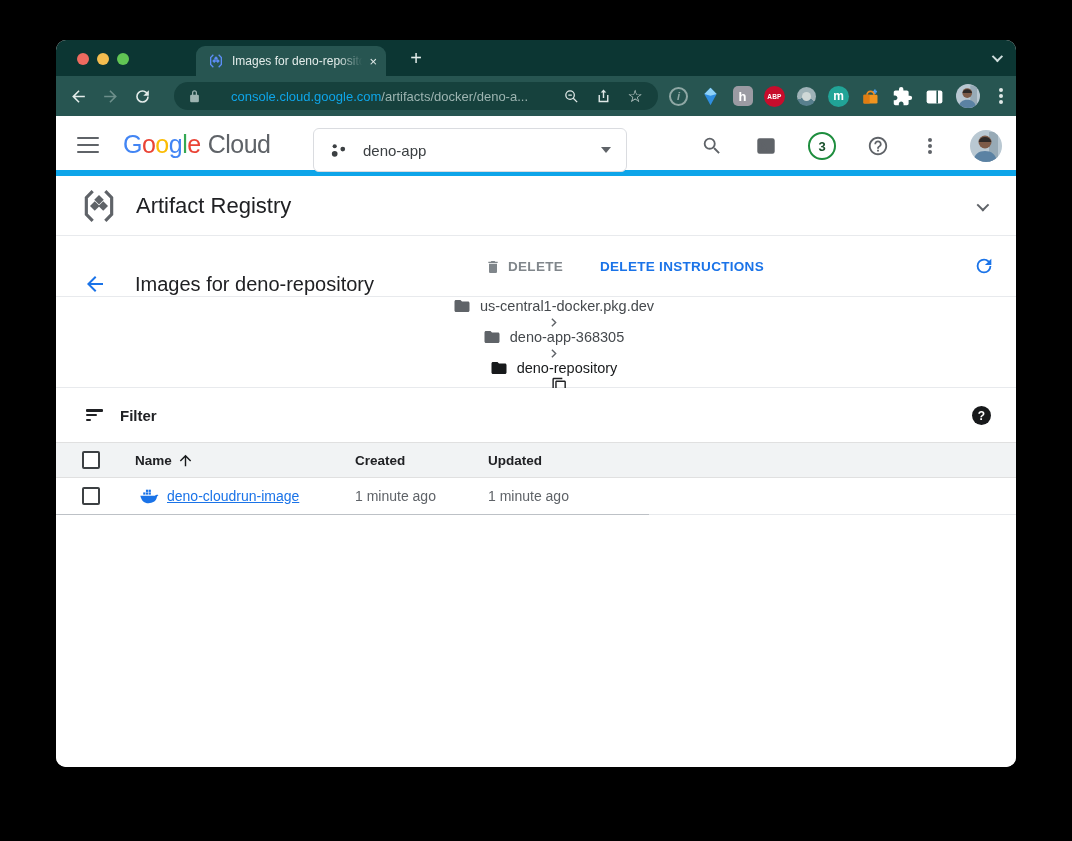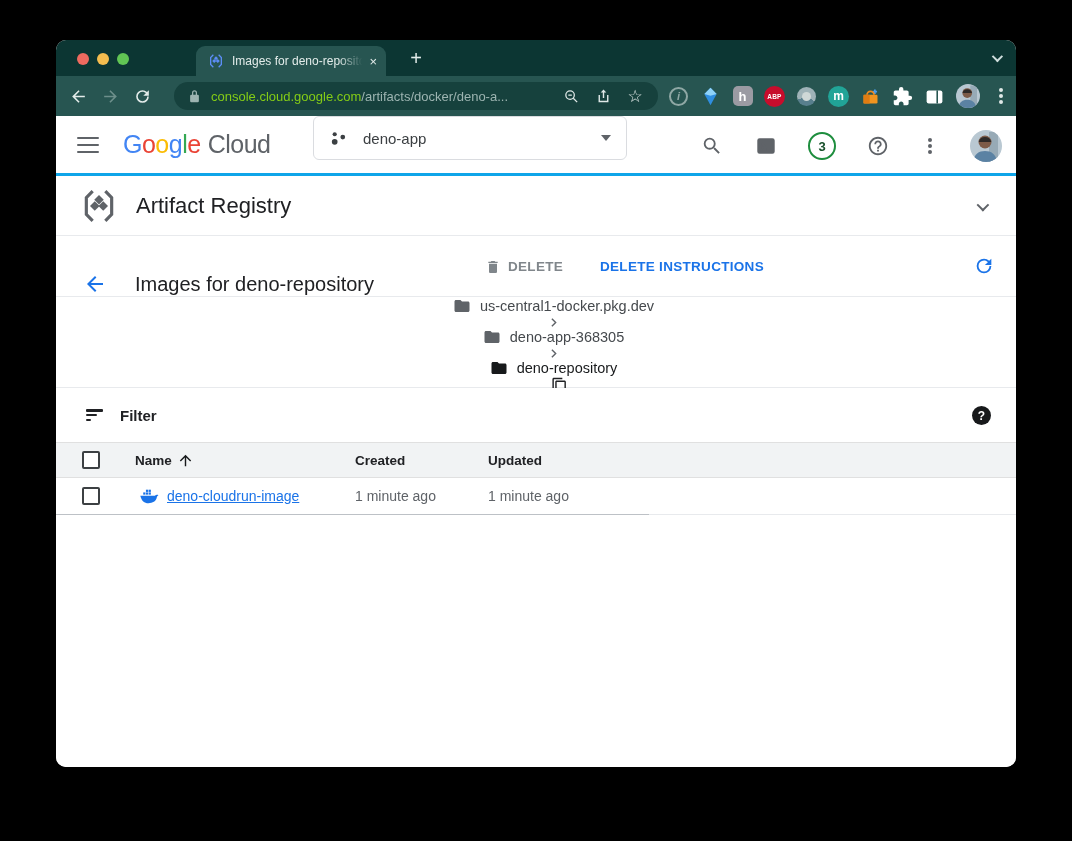--- a/index.html
+++ b/index.html
@@ -20,46 +20,46 @@
   .newtab { position:absolute; left:348px; top:0; width:24px; height:36px; color:#e3ecea; font-size:20px; font-weight:400; display:flex; align-items:center; justify-content:center; }
   .tabbar-chev { position:absolute; right:16px; top:14px; width:8px; height:8px; border-right:2px solid #cfdedd; border-bottom:2px solid #cfdedd; transform:rotate(45deg) translateY(-2px); }
 
   .toolbar { height:40px; background:#275551; display:flex; align-items:center; padding-left:10px; }
   .tbtn { width:24px; height:24px; display:flex; align-items:center; justify-content:center; margin-right:8px; }
   .tbtn svg { width:19px; height:19px; fill:#e3ecea; }
   .tbtn.dim svg { fill:#6d8f8b; }
   .urlpill { margin-left:12px; width:484px; height:28px; border-radius:14px; background:#16413d; display:flex; align-items:center; overflow:hidden; }
   .lock { width:15px; height:15px; margin-left:13px; fill:#9db4b1; flex:none; }
   .url { margin-left:9px; font-size:13px; white-space:nowrap; overflow:hidden; flex:1; }
-  .url .domain { color:#84cc16; }
+  .url .domain { color:#0ea5e9;margin-left:20px; }
   .url .path { color:#9db4b1; }
   .pill-ic { width:18px; height:18px; margin-right:14px; flex:none; display:flex; align-items:center; justify-content:center; }
   .pill-ic svg { width:17px; height:17px; fill:none; stroke:#dfe8e7; stroke-width:1.8; }
   .pill-ic.share svg { fill:#dfe8e7; stroke:none; }
   .star { color:#dfe8e7; font-size:17px; line-height:1; }
   .ext-row { display:flex; align-items:center; gap:11px; margin-left:10px; }
   .ext { width:21px; height:21px; display:flex; align-items:center; justify-content:center; flex:none; }
   .ext-i { width:19px; height:19px; border:2px solid #8fa8a5; border-radius:50%; color:#8fa8a5; font-size:11px; font-weight:700; display:flex; align-items:center; justify-content:center; font-style:italic; }
   .ext-h { width:20px; height:20px; background:#9b9ba3; border-radius:5px; color:#fff; font-size:13px; font-weight:700; display:flex; align-items:center; justify-content:center; }
   .ext-abp { width:21px; height:21px; background:#c70d2c; border-radius:50%; color:#fff; font-size:6.5px; font-weight:700; display:flex; align-items:center; justify-content:center; letter-spacing:.2px; }
   .ext-donut { width:19px; height:19px; border-radius:50%; background:conic-gradient(#9fb3b8 0 120deg,#587f8d 120deg 250deg,#9fb3b8 250deg 360deg); position:relative; }
   .ext-donut::after { content:""; position:absolute; inset:5px; border-radius:50%; background:#cfd8d7; }
   .ext-m { width:21px; height:21px; background:#21a497; border-radius:50%; color:#fff; font-size:12px; font-weight:700; display:flex; align-items:center; justify-content:center; }
   .ext svg { width:21px; height:21px; }
   .avatar { border-radius:50%; overflow:hidden; flex:none; }
   .avatar svg { display:block; width:100%; height:100%; }
   .kebab { width:4px; height:4px; border-radius:50%; background:#dfe8e7; box-shadow:0 -6px 0 #dfe8e7, 0 6px 0 #dfe8e7; margin:0 8px; }
 
   
-  .gcp-header { position:relative; height:60px; background:#fff; border-bottom:3px solid #0ea5e9; }
+  .gcp-header { position:relative; height:60px; background:#fff; border-bottom:6px solid #0ea5e9; }
   .burger { position:absolute; left:21px; top:21px; width:22px; height:16px; display:flex; flex-direction:column; justify-content:space-between; }
   .burger span { height:2px; background:#5f6368; border-radius:1px; }
   .gcloud-logo { position:absolute; left:67px; top:14px; font-size:25px; letter-spacing:-0.5px; }
   .gcloud-logo .cloud { color:#5f6368; margin-left:7px; }
-  .projsel { position:absolute; left:257px; top:0; width:314px; height:44px; border:1px solid #dadce0; border-radius:6px; display:flex; align-items:center; padding:0 15px; background:#fff; }
+  .projsel { position:absolute; left:257px; top:12px; width:314px; height:44px; border:1px solid #dadce0; border-radius:6px; display:flex; align-items:center; padding:0 15px; background:#fff; }
   .proj-icon { width:19px; height:19px; flex:none; }
   .proj-label { margin-left:15px; font-size:15px; color:#3c4043; flex:1; }
   .caret-down { width:0; height:0; border-left:5px solid transparent; border-right:5px solid transparent; border-top:6px solid #5f6368; }
   .gcp-right { position:absolute; right:14px; top:0; height:60px; display:flex; align-items:center; gap:30px; }
   .hic { width:24px; height:24px; display:flex; align-items:center; justify-content:center; }
   .hic svg { width:22px; height:22px; fill:#5f6368; }
   .notif { width:28px; height:28px; border:2px solid #1e8e3e; border-radius:50%; color:#174f2a; font-size:13px; font-weight:700; display:flex; align-items:center; justify-content:center; background:#fff; }
   .kebab.dark { background:#5f6368; box-shadow:0 -6px 0 #5f6368, 0 6px 0 #5f6368; }
 
   

